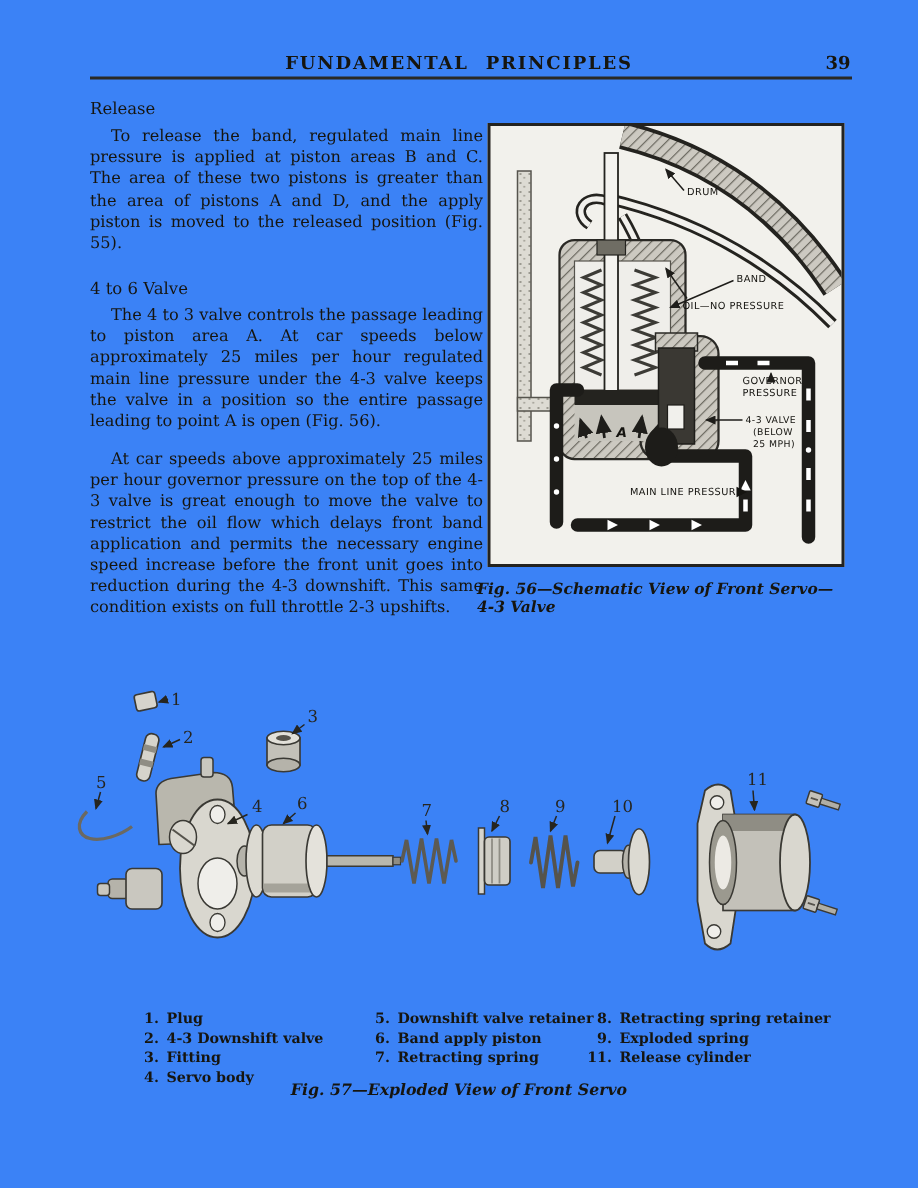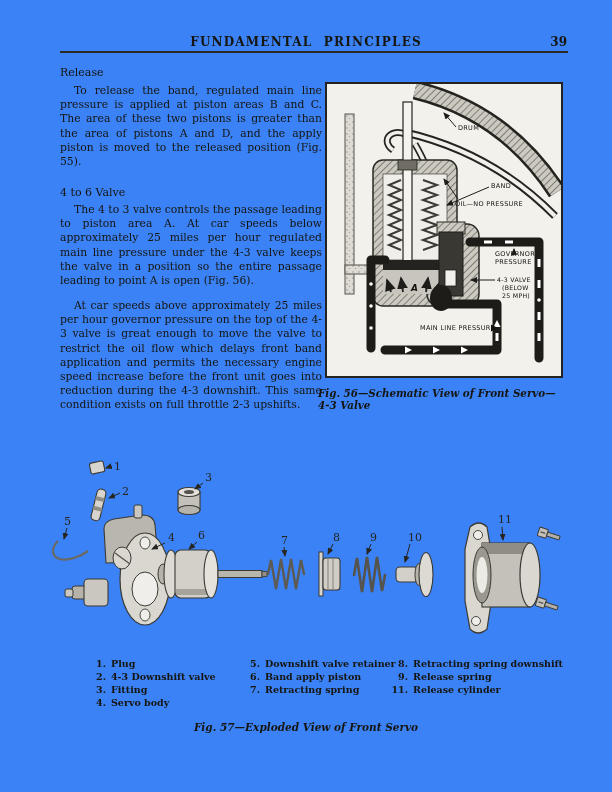--- a/index.html
+++ b/index.html
@@ -17,21 +17,21 @@
          text-align:justify;text-indent:14px;margin:0;}
   
   .fig56-box{position:absolute;left:325px;top:82px;width:238px;height:296px;
              border:2px solid #24231f;background:#f2f1ec;box-sizing:border-box;}
   .fig56-cap{position:absolute;left:318px;top:387px;width:248px;text-align:left;
              font-size:10.3px;font-weight:bold;font-style:italic;}
   .figlabel{font-family:"DejaVu Sans", sans-serif;}
   
   .fig57-wrap{position:absolute;left:42px;top:443px;width:528px;height:208px;}
   .parts{position:absolute;top:657px;left:0;width:612px;font-size:9.5px;font-weight:bold;}
-  .parts-col{position:absolute;top:0;}
+  .parts-col{position:absolute;top:16px;}
   .part-row{height:13px;line-height:13px;white-space:nowrap;}
   .part-num{display:inline-block;width:18px;text-align:right;margin-right:5px;}
   .fig57-cap{position:absolute;left:0;top:721px;width:612px;text-align:center;
              font-size:10.5px;font-weight:bold;font-style:italic;}
   svg{display:block;}
   text{font-family:"DejaVu Sans", sans-serif;}
   .callout{font-family:"DejaVu Serif", serif;font-size:11px;fill:#26251f;}
 </style>
 </head>
 <body>
@@ -279,21 +279,21 @@
       <div class="part-row"><span class="part-num">2.</span><span>4-3 Downshift valve</span></div>
       <div class="part-row"><span class="part-num">3.</span><span>Fitting</span></div>
       <div class="part-row"><span class="part-num">4.</span><span>Servo body</span></div>
     </div>
     <div class="parts-col" style="left:242px">
       <div class="part-row"><span class="part-num">5.</span><span>Downshift valve retainer</span></div>
       <div class="part-row"><span class="part-num">6.</span><span>Band apply piston</span></div>
       <div class="part-row"><span class="part-num">7.</span><span>Retracting spring</span></div>
     </div>
     <div class="parts-col" style="left:390px">
-      <div class="part-row"><span class="part-num">8.</span><span>Retracting spring downshift</span></div>
-      <div class="part-row"><span class="part-num">9.</span><span>Release spring</span></div>
+      <div class="part-row"><span class="part-num">8.</span><span>Retracting spring retainer</span></div>
+      <div class="part-row"><span class="part-num">9.</span><span>Exploded spring</span></div>
       <div class="part-row"><span class="part-num">11.</span><span>Release cylinder</span></div>
     </div>
   </div>
 
   <div class="fig57-cap">Fig. 57—Exploded View of Front Servo</div>
 
 </div>
 
 </body></html>

